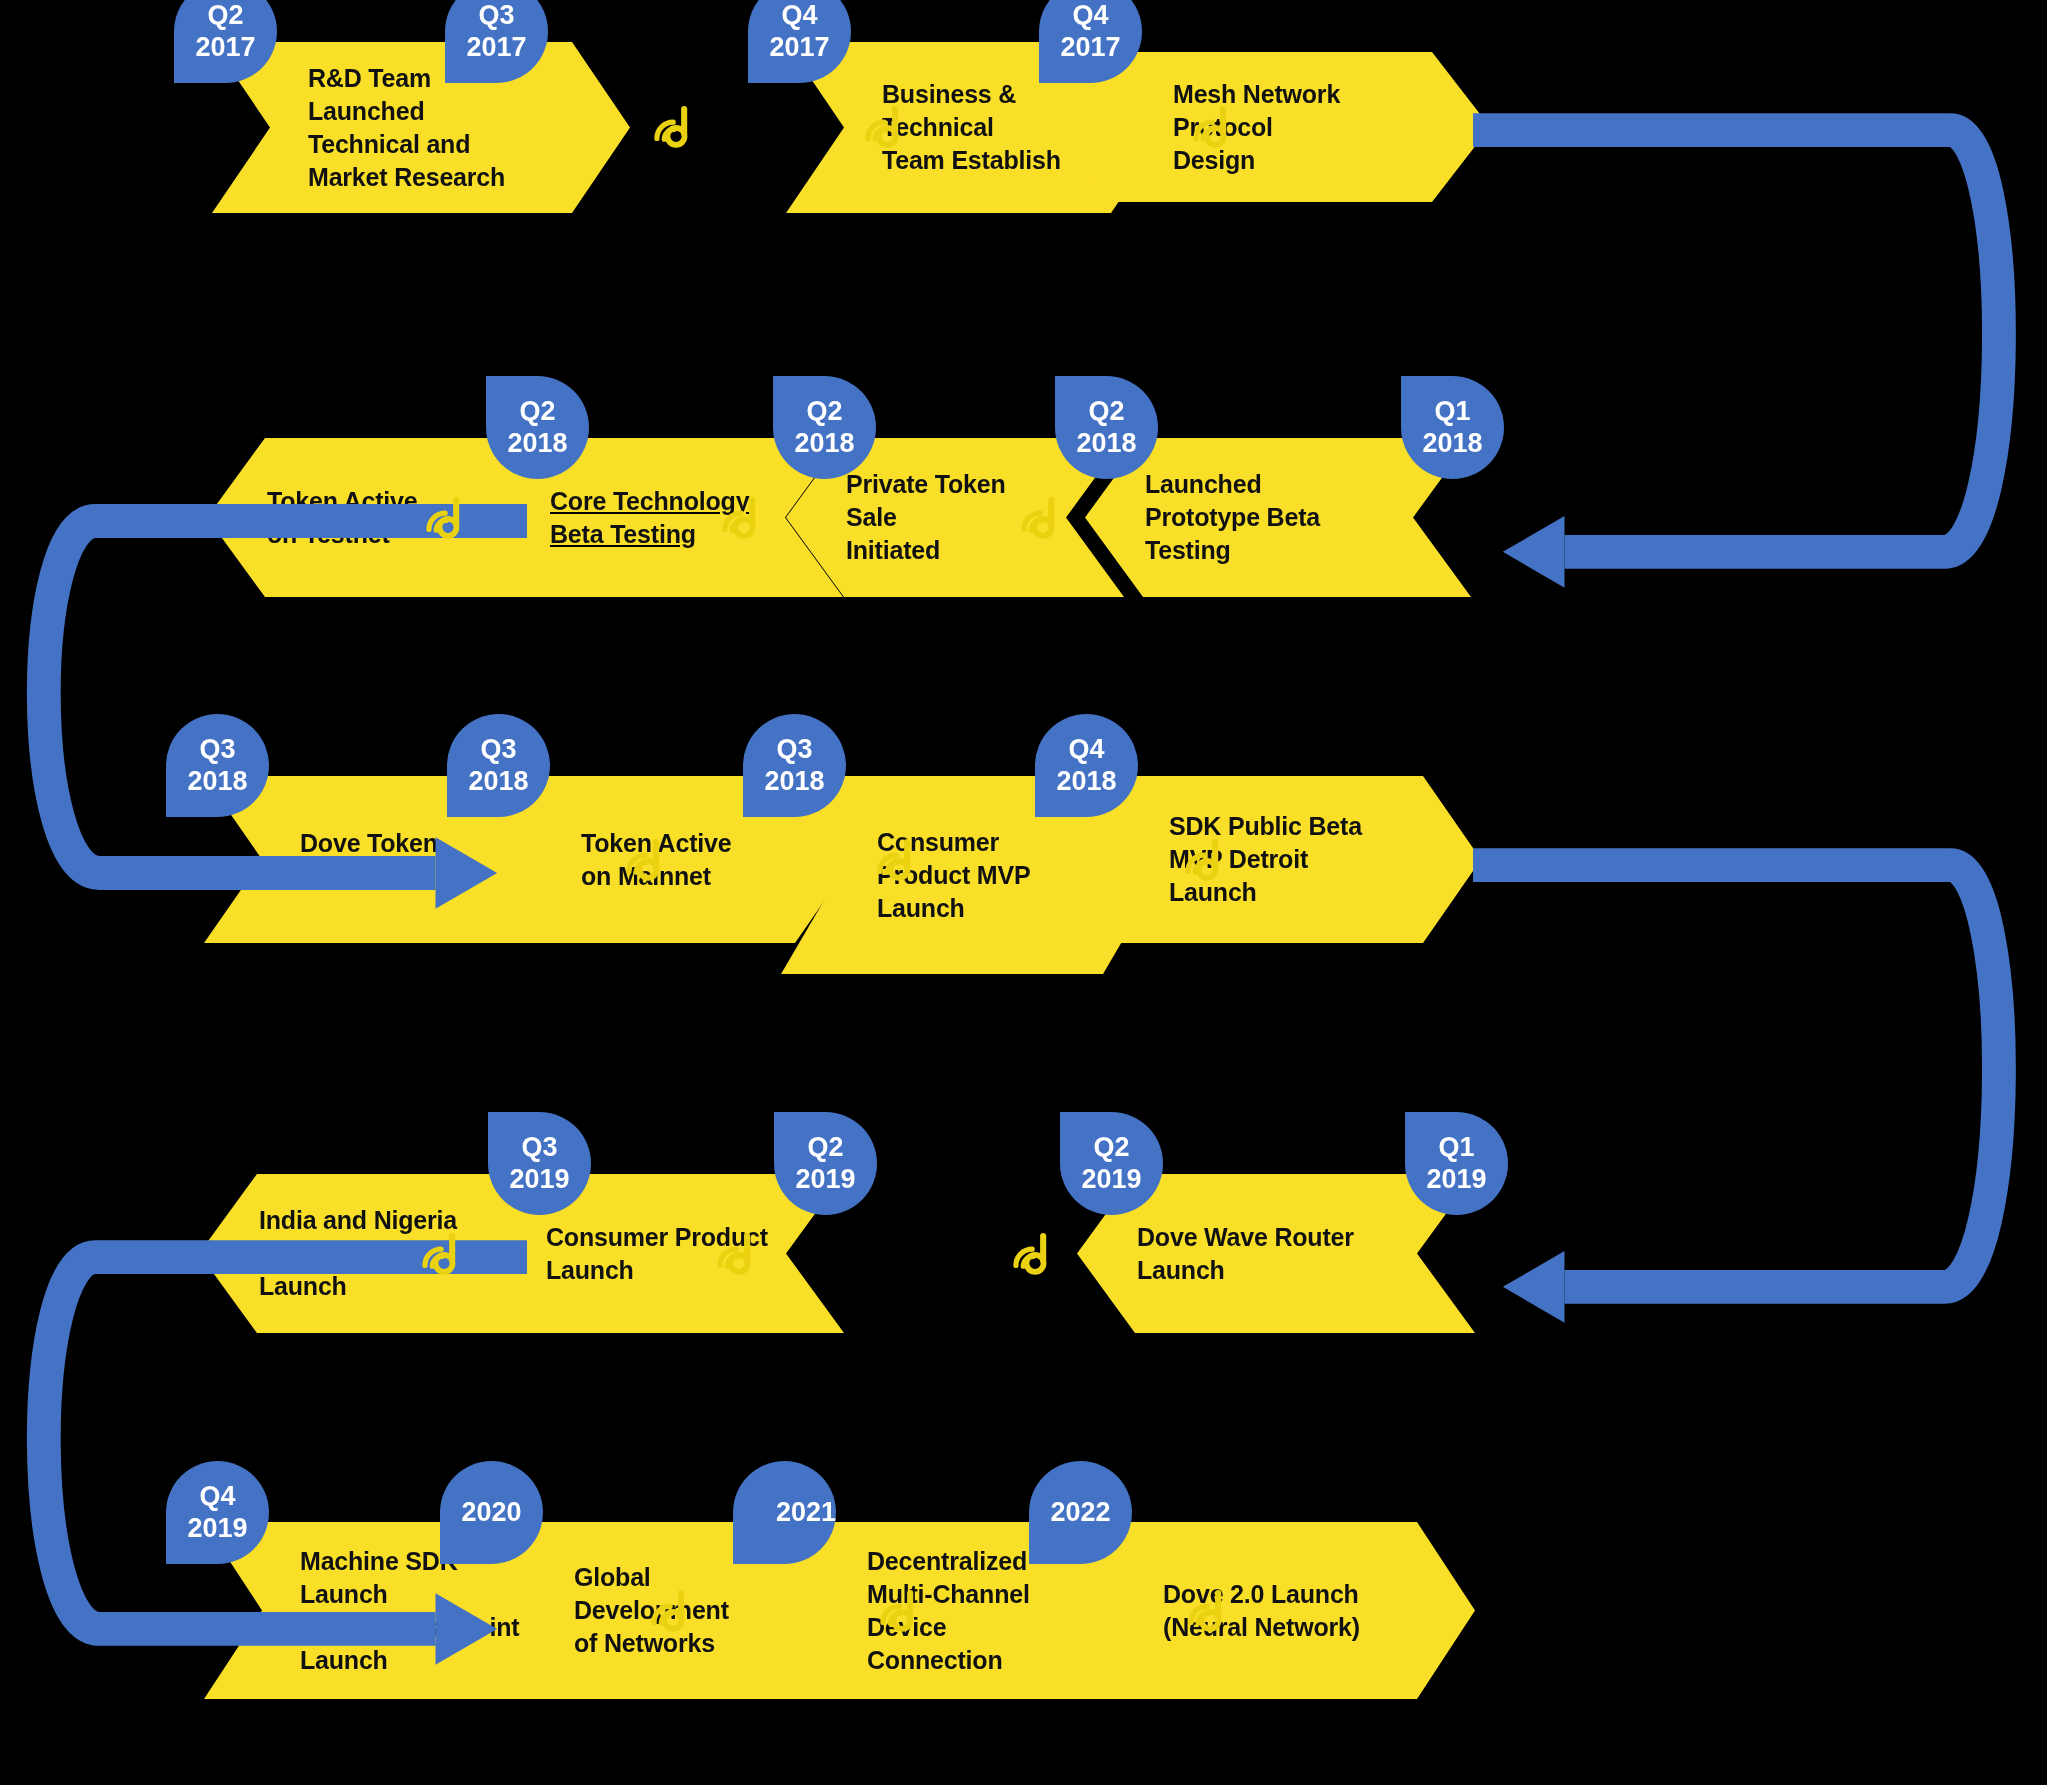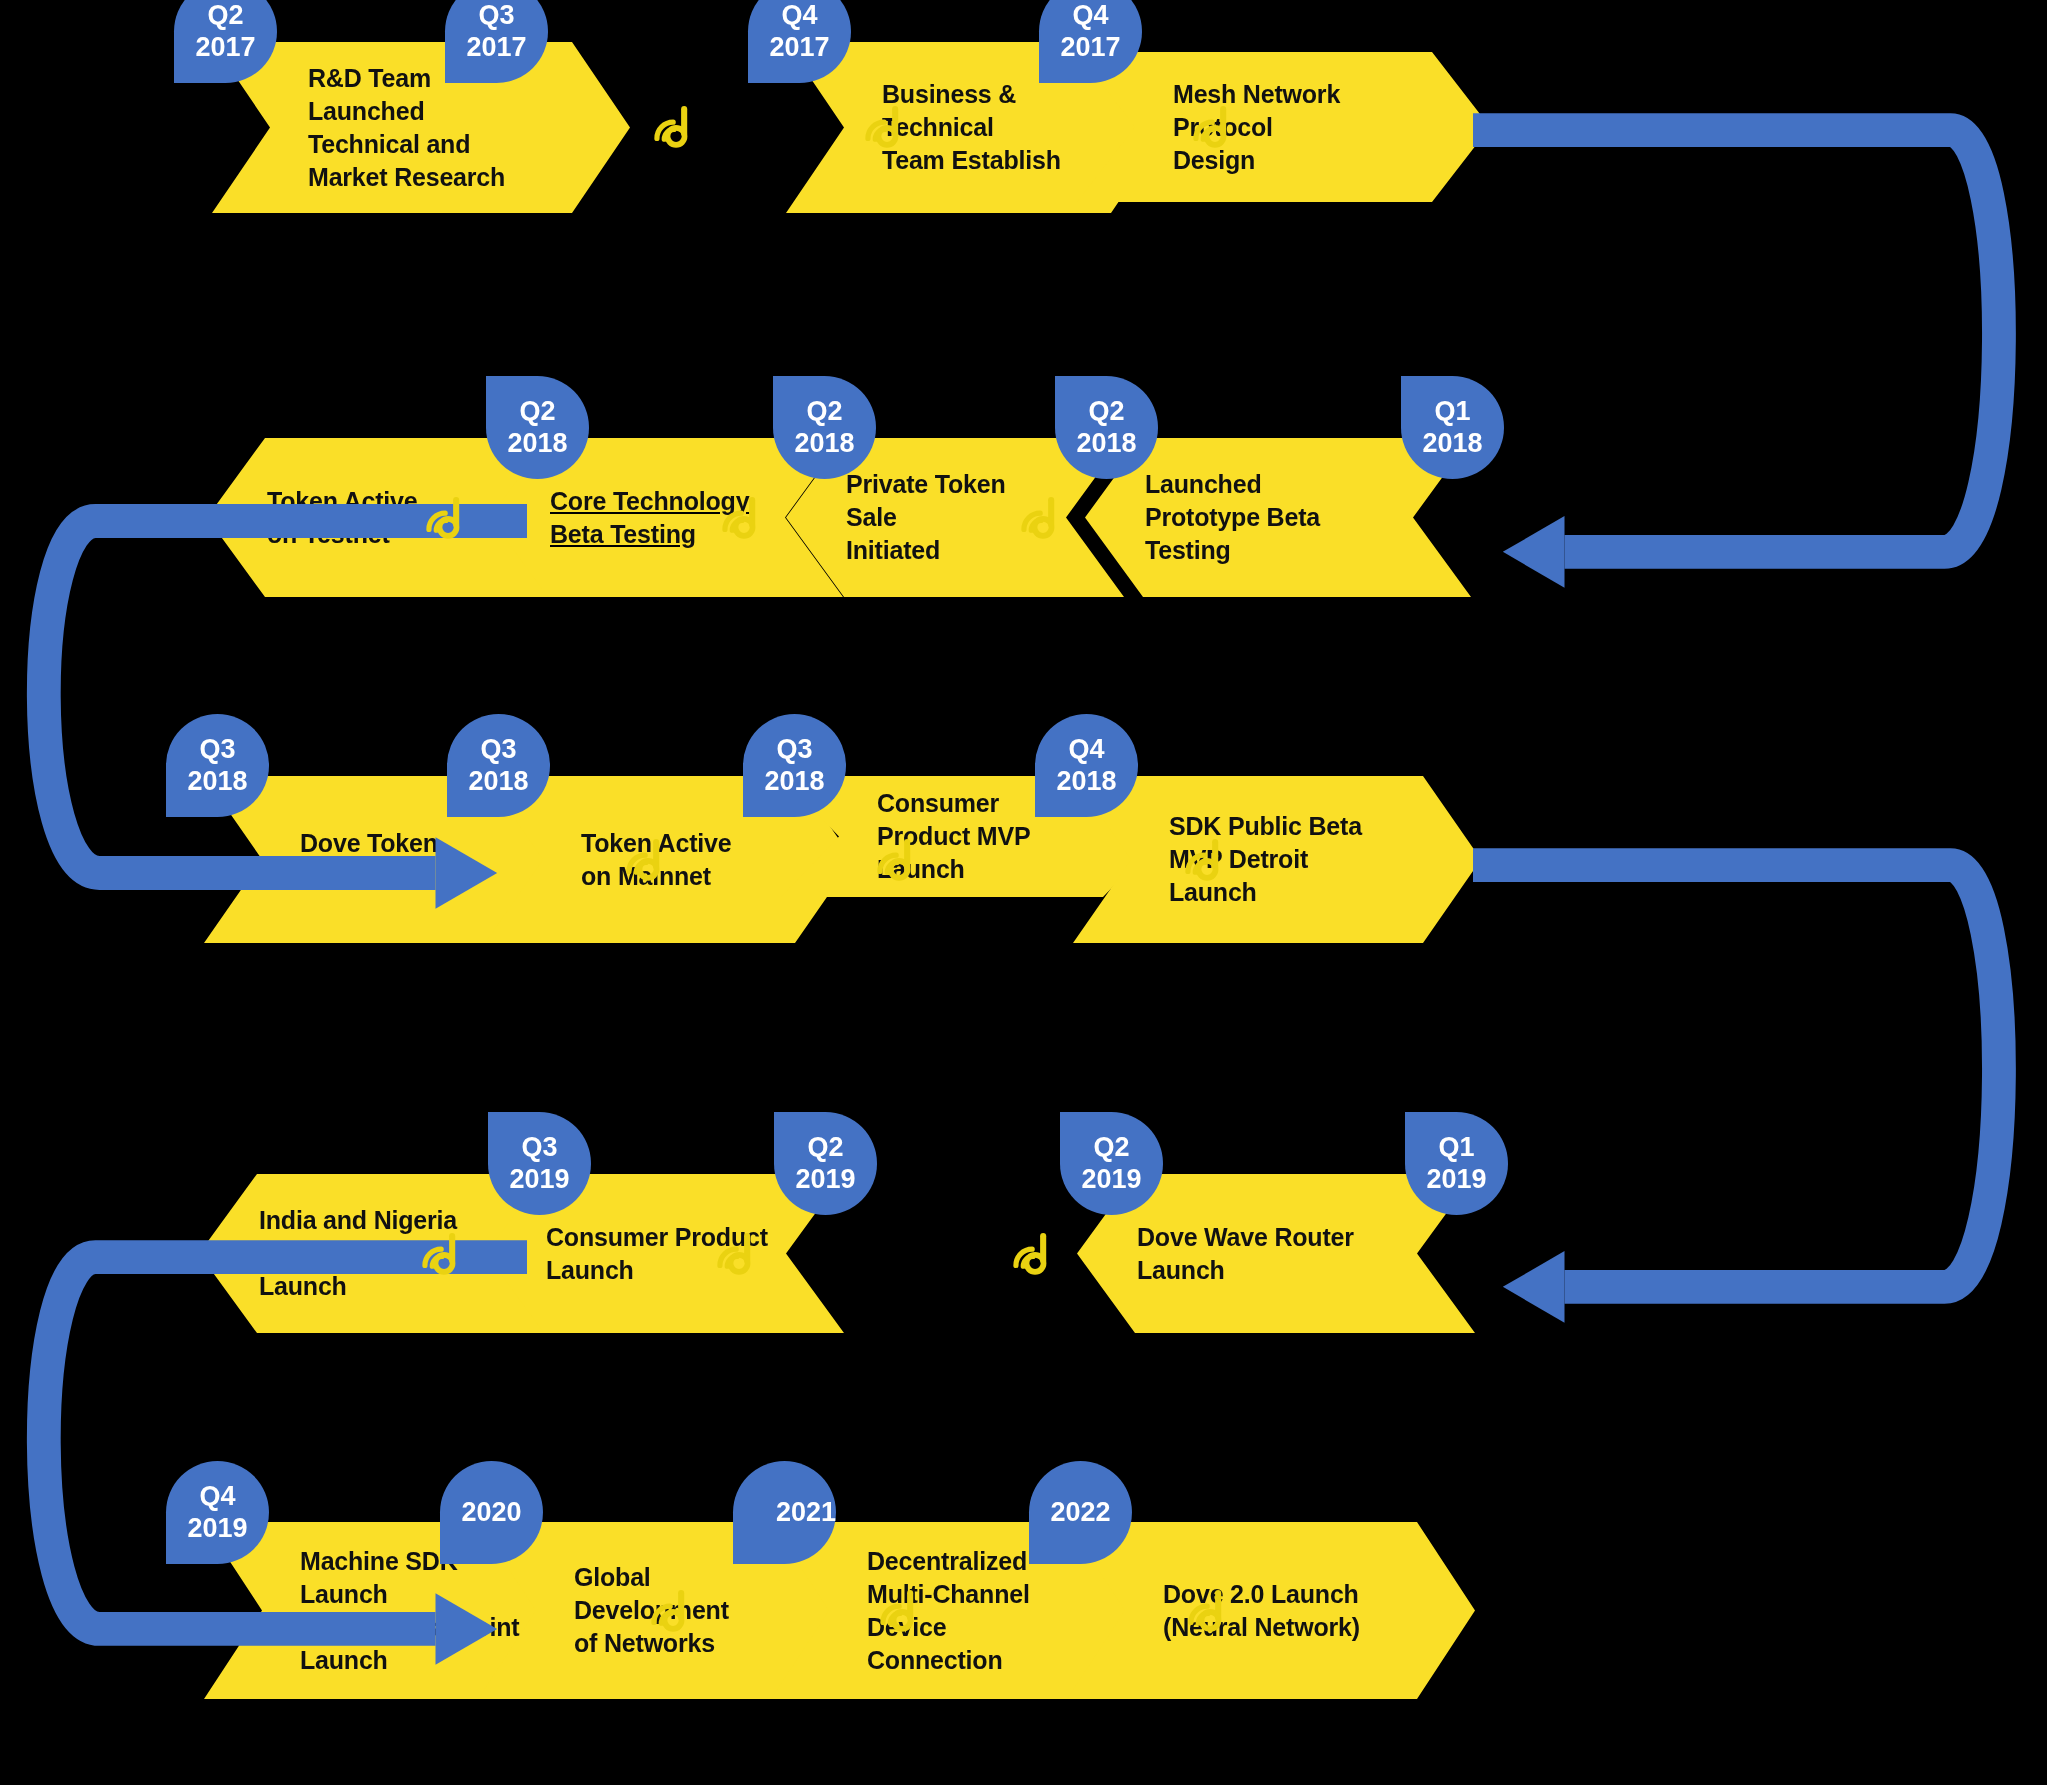--- a/index.html
+++ b/index.html
@@ -196,21 +196,21 @@
     <div class="logo" style="left: 871px; top: 834px;">
       <svg viewBox="0 0 64 64" xmlns="http://www.w3.org/2000/svg">
     <g fill="none" stroke="#EAD211" stroke-width="6.4" stroke-linecap="round">
       <path d="M11 46 A20 20 0 0 1 31 26"></path>
       <path d="M20 47 A12 12 0 0 1 32 35"></path>
     </g>
     <path d="M44.5 10 L44.5 40" stroke="#EAD211" stroke-width="7.5" stroke-linecap="round" fill="none"></path>
     <circle cx="34.5" cy="43.5" r="10.5" fill="none" stroke="#EAD211" stroke-width="7"></circle>
   </svg>
     </div>
-    <div class="chev right" style="position: absolute; left: 781px; top: 776px; width: 380px; height: 121px;">
+    <div class="chev right" style="position: absolute; left: 781px; top: 776px; width: 380px; height: 198px;">
       <div class="chev-text">Consumer
 Product MVP
 Launch</div>
     </div>
     <div class="badge tl" style="left: 743px; top: 714px;"><span>Q3</span><span>2018</span></div>
     <div class="logo" style="left: 1179px; top: 834px;">
       <svg viewBox="0 0 64 64" xmlns="http://www.w3.org/2000/svg">
     <g fill="none" stroke="#EAD211" stroke-width="6.4" stroke-linecap="round">
       <path d="M11 46 A20 20 0 0 1 31 26"></path>
       <path d="M20 47 A12 12 0 0 1 32 35"></path>

